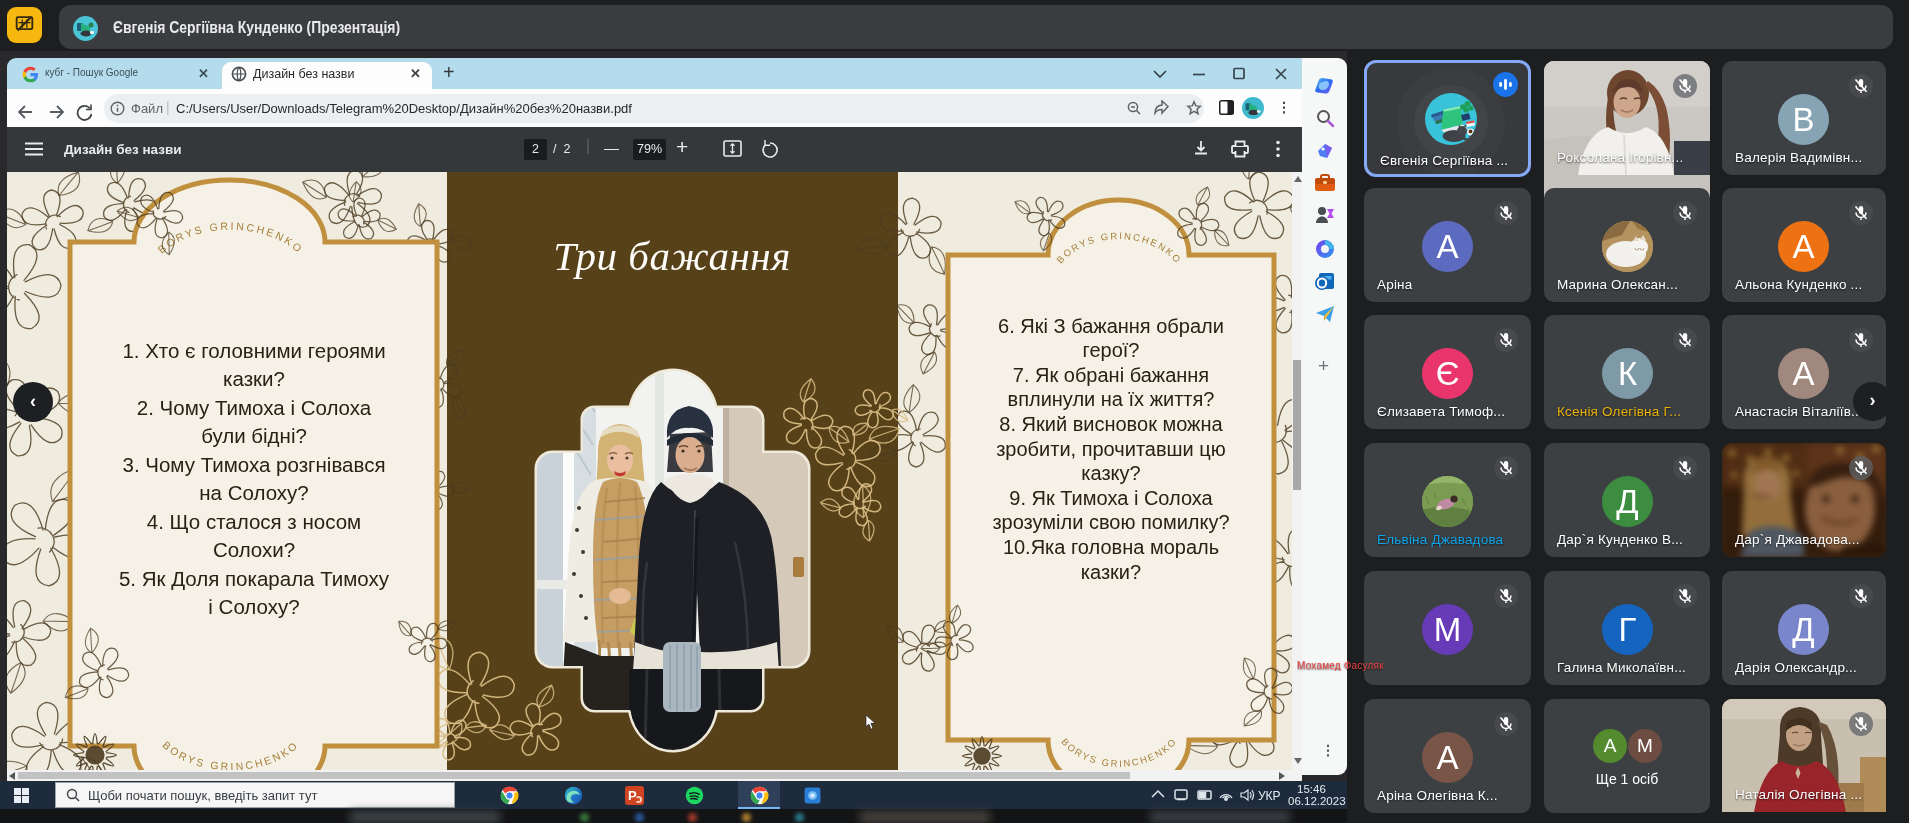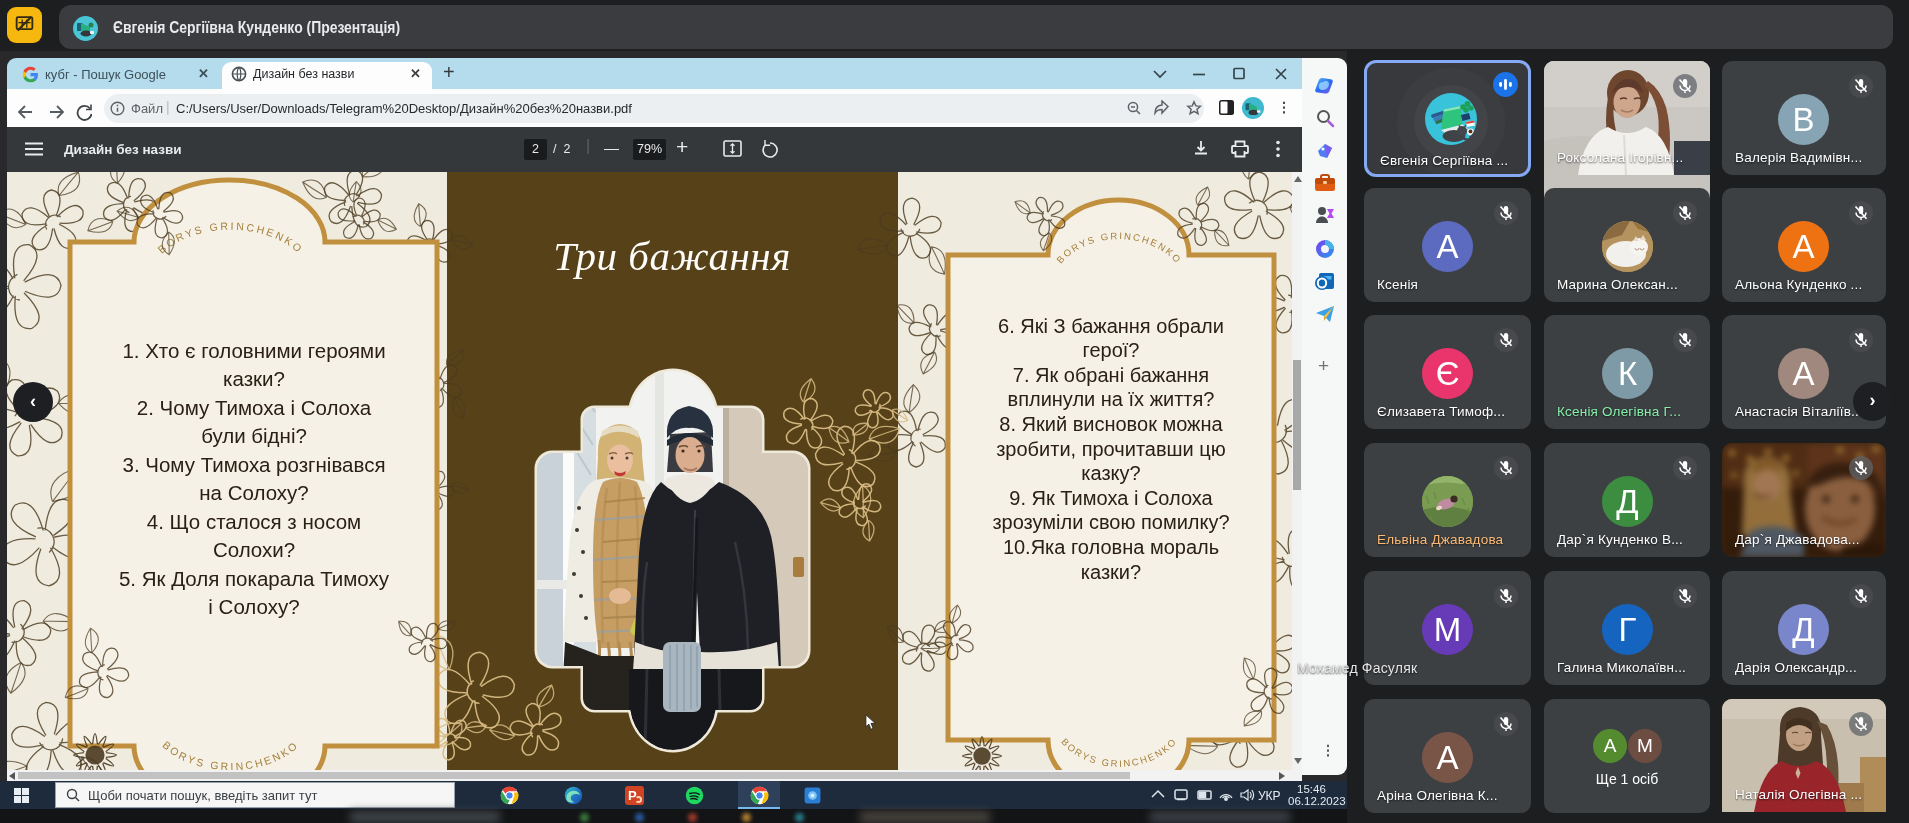--- a/index.html
+++ b/index.html
@@ -38,21 +38,21 @@
 <div class="abs" style="left:7px;top:89px;width:1295px;height:38px;background:#fdfdfd"></div>
 
 <div class="abs" style="left:7px;top:127px;width:1295px;height:45px;background:#35383b"></div>
 
 <svg class="abs" style="left:22px;top:66px" width="17" height="17" viewBox="0 0 48 48">
  <path fill="#4285F4" d="M45.1 24.5c0-1.6-.1-3.1-.4-4.5H24v9.1h11.8c-.5 2.8-2.1 5.1-4.4 6.7v5.5h7.1c4.2-3.9 6.6-9.6 6.6-16.8z"></path>
  <path fill="#34A853" d="M24 46c6 0 11-2 14.6-5.4l-7.1-5.5c-2 1.3-4.5 2.1-7.5 2.1-5.8 0-10.7-3.9-12.4-9.2H4.2v5.7C7.8 40.9 15.3 46 24 46z"></path>
  <path fill="#FBBC05" d="M11.6 28c-.4-1.3-.7-2.6-.7-4s.3-2.7.7-4v-5.7H4.2C2.8 17.1 2 20.4 2 24s.8 6.9 2.2 9.7L11.6 28z"></path>
  <path fill="#EA4335" d="M24 10.8c3.3 0 6.2 1.1 8.5 3.3l6.3-6.3C35 4.3 30 2 24 2 15.3 2 7.8 7.1 4.2 14.3l7.4 5.7c1.7-5.3 6.6-9.2 12.4-9.2z"></path>
 </svg>
-<div class="abs" style="left:45px;top:67px;font-size:13px;color:#3c5059">кубг - Пошук Google</div>
+<div class="abs" style="left:45px;top:67px;font-size:10px;color:#3c5059">кубг - Пошук Google</div>
 <div class="abs" style="left:198px;top:66px;font-size:13px;color:#3c5059;font-weight:bold">✕</div>
 
 <div class="abs" style="left:222px;top:62px;width:210px;height:27px;background:#fdfdfd;border-radius:9px 9px 0 0"></div>
 <svg class="abs" style="left:231px;top:66px" width="16" height="16" viewBox="0 0 16 16">
  <circle cx="8" cy="8" r="6.6" fill="none" stroke="#4a4f54" stroke-width="1.6"></circle>
  <path d="M1.5 8h13M8 1.5c2.4 2 2.4 11 0 13M8 1.5c-2.4 2-2.4 11 0 13" fill="none" stroke="#4a4f54" stroke-width="1.2"></path>
 </svg>
 <div class="abs" style="left:253px;top:67px;font-size:12.5px;color:#26292c">Дизайн без назви</div>
 <div class="abs" style="left:410px;top:66px;font-size:13px;color:#3b3f43;font-weight:bold">✕</div>
 <div class="abs" style="left:443px;top:61px;font-size:20px;color:#34393d;font-weight:400">+</div>
@@ -572,21 +572,21 @@
 <div class="abs" style="left:1364px;top:188px;width:167px;height:114px;background:#3d4043;border-radius:10px"></div>
 <div class="abs" style="left:1422px;top:221px;width:51px;height:51px;border-radius:50%;background:#5c6bc0;color:#fff;font-size:33px;text-align:center;line-height:51px">А</div>
 <div class="abs" style="left:1494px;top:201px;width:24px;height:24px;border-radius:50%;background:#47494d">
 <svg width="24" height="24" viewBox="0 0 24 24">
  <g fill="none" stroke="#fff" stroke-width="1.5">
   <rect x="9.8" y="5" width="4.4" height="8" rx="2.2" fill="#fff" stroke="none"></rect>
   <path d="M7 11.5a5 5 0 0 0 10 0M12 16.5v2.5"></path>
   <path d="M6.5 5.5 17.5 17.8" stroke-width="1.7"></path>
  </g>
 </svg></div>
-<div class="abs" style="left:1377px;top:277px;width:141px;overflow:hidden;white-space:nowrap;font-size:13.5px;color:#fff;text-shadow:0 1px 2px rgba(0,0,0,.7);letter-spacing:.2px">Ксенія</div>
+<div class="abs" style="left:1377px;top:277px;width:141px;overflow:hidden;white-space:nowrap;font-size:13.5px;color:#fff;text-shadow:0 1px 2px rgba(0,0,0,.7);letter-spacing:.2px">Аріна</div>
 <div class="abs" style="left:1544px;top:188px;width:166px;height:114px;background:#3d4043;border-radius:10px"></div>
 <div class="abs" style="left:1602px;top:221px;width:51px;height:51px;border-radius:50%;overflow:hidden;background:#b5935f">
 <svg width="51" height="51" viewBox="0 0 51 51">
  <rect width="51" height="51" fill="#b5935f"></rect>
  <path d="M0 0 H28 L20 14 L0 20 Z" fill="#8a6a40"></path>
  <path d="M30 0 H51 V12 L36 8 Z" fill="#97743f"></path>
  <ellipse cx="24" cy="33" rx="20" ry="13" fill="#f2f0ec"></ellipse>
  <circle cx="37" cy="26" r="9" fill="#f6f4f0"></circle>
  <path d="M31 20 l3 -5 3 5 Z M38 19 l3 -5 3 5 Z" fill="#e8d8cc"></path>
  <path d="M33 27 a2 2 0 0 0 4 0 M38 27 a2 2 0 0 0 4 0" stroke="#b89a88" fill="none"></path>
@@ -625,21 +625,21 @@
 <div class="abs" style="left:1544px;top:315px;width:166px;height:114px;background:#3d4043;border-radius:10px"></div>
 <div class="abs" style="left:1602px;top:348px;width:51px;height:51px;border-radius:50%;background:#7d9aa6;color:#fff;font-size:33px;text-align:center;line-height:51px">К</div>
 <div class="abs" style="left:1673px;top:328px;width:24px;height:24px;border-radius:50%;background:#47494d">
 <svg width="24" height="24" viewBox="0 0 24 24">
  <g fill="none" stroke="#fff" stroke-width="1.5">
   <rect x="9.8" y="5" width="4.4" height="8" rx="2.2" fill="#fff" stroke="none"></rect>
   <path d="M7 11.5a5 5 0 0 0 10 0M12 16.5v2.5"></path>
   <path d="M6.5 5.5 17.5 17.8" stroke-width="1.7"></path>
  </g>
 </svg></div>
-<div class="abs" style="left:1557px;top:404px;width:140px;overflow:hidden;white-space:nowrap;font-size:13.5px;color:#86efac;text-shadow:0 1px 2px rgba(0,0,0,.7);letter-spacing:.2px">Ксенія Олегівна Г...</div>
+<div class="abs" style="left:1557px;top:404px;width:140px;overflow:hidden;white-space:nowrap;font-size:13.5px;color:#eab308;text-shadow:0 1px 2px rgba(0,0,0,.7);letter-spacing:.2px">Ксенія Олегівна Г...</div>
 <div class="abs" style="left:1722px;top:315px;width:164px;height:114px;background:#3d4043;border-radius:10px"></div>
 <div class="abs" style="left:1778px;top:348px;width:51px;height:51px;border-radius:50%;background:#a1887f;color:#fff;font-size:33px;text-align:center;line-height:51px">А</div>
 <div class="abs" style="left:1849px;top:328px;width:24px;height:24px;border-radius:50%;background:#47494d">
 <svg width="24" height="24" viewBox="0 0 24 24">
  <g fill="none" stroke="#fff" stroke-width="1.5">
   <rect x="9.8" y="5" width="4.4" height="8" rx="2.2" fill="#fff" stroke="none"></rect>
   <path d="M7 11.5a5 5 0 0 0 10 0M12 16.5v2.5"></path>
   <path d="M6.5 5.5 17.5 17.8" stroke-width="1.7"></path>
  </g>
 </svg></div>
@@ -656,21 +656,21 @@
  <ellipse cx="17" cy="32" rx="3" ry="2" fill="#e8d8c8" transform="rotate(-18 17 32)"></ellipse>
 </svg></div>
 <div class="abs" style="left:1494px;top:456px;width:24px;height:24px;border-radius:50%;background:#47494d">
 <svg width="24" height="24" viewBox="0 0 24 24">
  <g fill="none" stroke="#fff" stroke-width="1.5">
   <rect x="9.8" y="5" width="4.4" height="8" rx="2.2" fill="#fff" stroke="none"></rect>
   <path d="M7 11.5a5 5 0 0 0 10 0M12 16.5v2.5"></path>
   <path d="M6.5 5.5 17.5 17.8" stroke-width="1.7"></path>
  </g>
 </svg></div>
-<div class="abs" style="left:1377px;top:532px;width:141px;overflow:hidden;white-space:nowrap;font-size:13.5px;color:#fdba74;text-shadow:0 1px 2px rgba(0,0,0,.7);letter-spacing:.2px">Ельвіна Джавадова</div>
+<div class="abs" style="left:1377px;top:532px;width:141px;overflow:hidden;white-space:nowrap;font-size:13.5px;color:#0ea5e9;text-shadow:0 1px 2px rgba(0,0,0,.7);letter-spacing:.2px">Ельвіна Джавадова</div>
 <div class="abs" style="left:1544px;top:443px;width:166px;height:114px;background:#3d4043;border-radius:10px"></div>
 <div class="abs" style="left:1602px;top:476px;width:51px;height:51px;border-radius:50%;background:#3c8d40;color:#fff;font-size:33px;text-align:center;line-height:51px">Д</div>
 <div class="abs" style="left:1673px;top:456px;width:24px;height:24px;border-radius:50%;background:#47494d">
 <svg width="24" height="24" viewBox="0 0 24 24">
  <g fill="none" stroke="#fff" stroke-width="1.5">
   <rect x="9.8" y="5" width="4.4" height="8" rx="2.2" fill="#fff" stroke="none"></rect>
   <path d="M7 11.5a5 5 0 0 0 10 0M12 16.5v2.5"></path>
   <path d="M6.5 5.5 17.5 17.8" stroke-width="1.7"></path>
  </g>
 </svg></div>
@@ -719,21 +719,21 @@
 <div class="abs" style="left:1364px;top:571px;width:167px;height:114px;background:#3d4043;border-radius:10px"></div>
 <div class="abs" style="left:1422px;top:604px;width:51px;height:51px;border-radius:50%;background:#673ab7;color:#fff;font-size:33px;text-align:center;line-height:51px">М</div>
 <div class="abs" style="left:1494px;top:584px;width:24px;height:24px;border-radius:50%;background:#47494d">
 <svg width="24" height="24" viewBox="0 0 24 24">
  <g fill="none" stroke="#fff" stroke-width="1.5">
   <rect x="9.8" y="5" width="4.4" height="8" rx="2.2" fill="#fff" stroke="none"></rect>
   <path d="M7 11.5a5 5 0 0 0 10 0M12 16.5v2.5"></path>
   <path d="M6.5 5.5 17.5 17.8" stroke-width="1.7"></path>
  </g>
 </svg></div>
-<div class="abs" style="left:1297px;top:660px;width:141px;overflow:hidden;white-space:nowrap;font-size:14px;color:#e5e5e5;text-shadow:0 1px 2px rgba(0,0,0,.7);letter-spacing:.2px">Мохамед Фасуляк</div>
+<div class="abs" style="left:1297px;top:660px;width:141px;overflow:hidden;white-space:nowrap;font-size:10px;color:#ef4444;text-shadow:0 1px 2px rgba(0,0,0,.7);letter-spacing:.2px">Мохамед Фасуляк</div>
 <div class="abs" style="left:1544px;top:571px;width:166px;height:114px;background:#3d4043;border-radius:10px"></div>
 <div class="abs" style="left:1602px;top:604px;width:51px;height:51px;border-radius:50%;background:#1565c0;color:#fff;font-size:33px;text-align:center;line-height:51px">Г</div>
 <div class="abs" style="left:1673px;top:584px;width:24px;height:24px;border-radius:50%;background:#47494d">
 <svg width="24" height="24" viewBox="0 0 24 24">
  <g fill="none" stroke="#fff" stroke-width="1.5">
   <rect x="9.8" y="5" width="4.4" height="8" rx="2.2" fill="#fff" stroke="none"></rect>
   <path d="M7 11.5a5 5 0 0 0 10 0M12 16.5v2.5"></path>
   <path d="M6.5 5.5 17.5 17.8" stroke-width="1.7"></path>
  </g>
 </svg></div>

